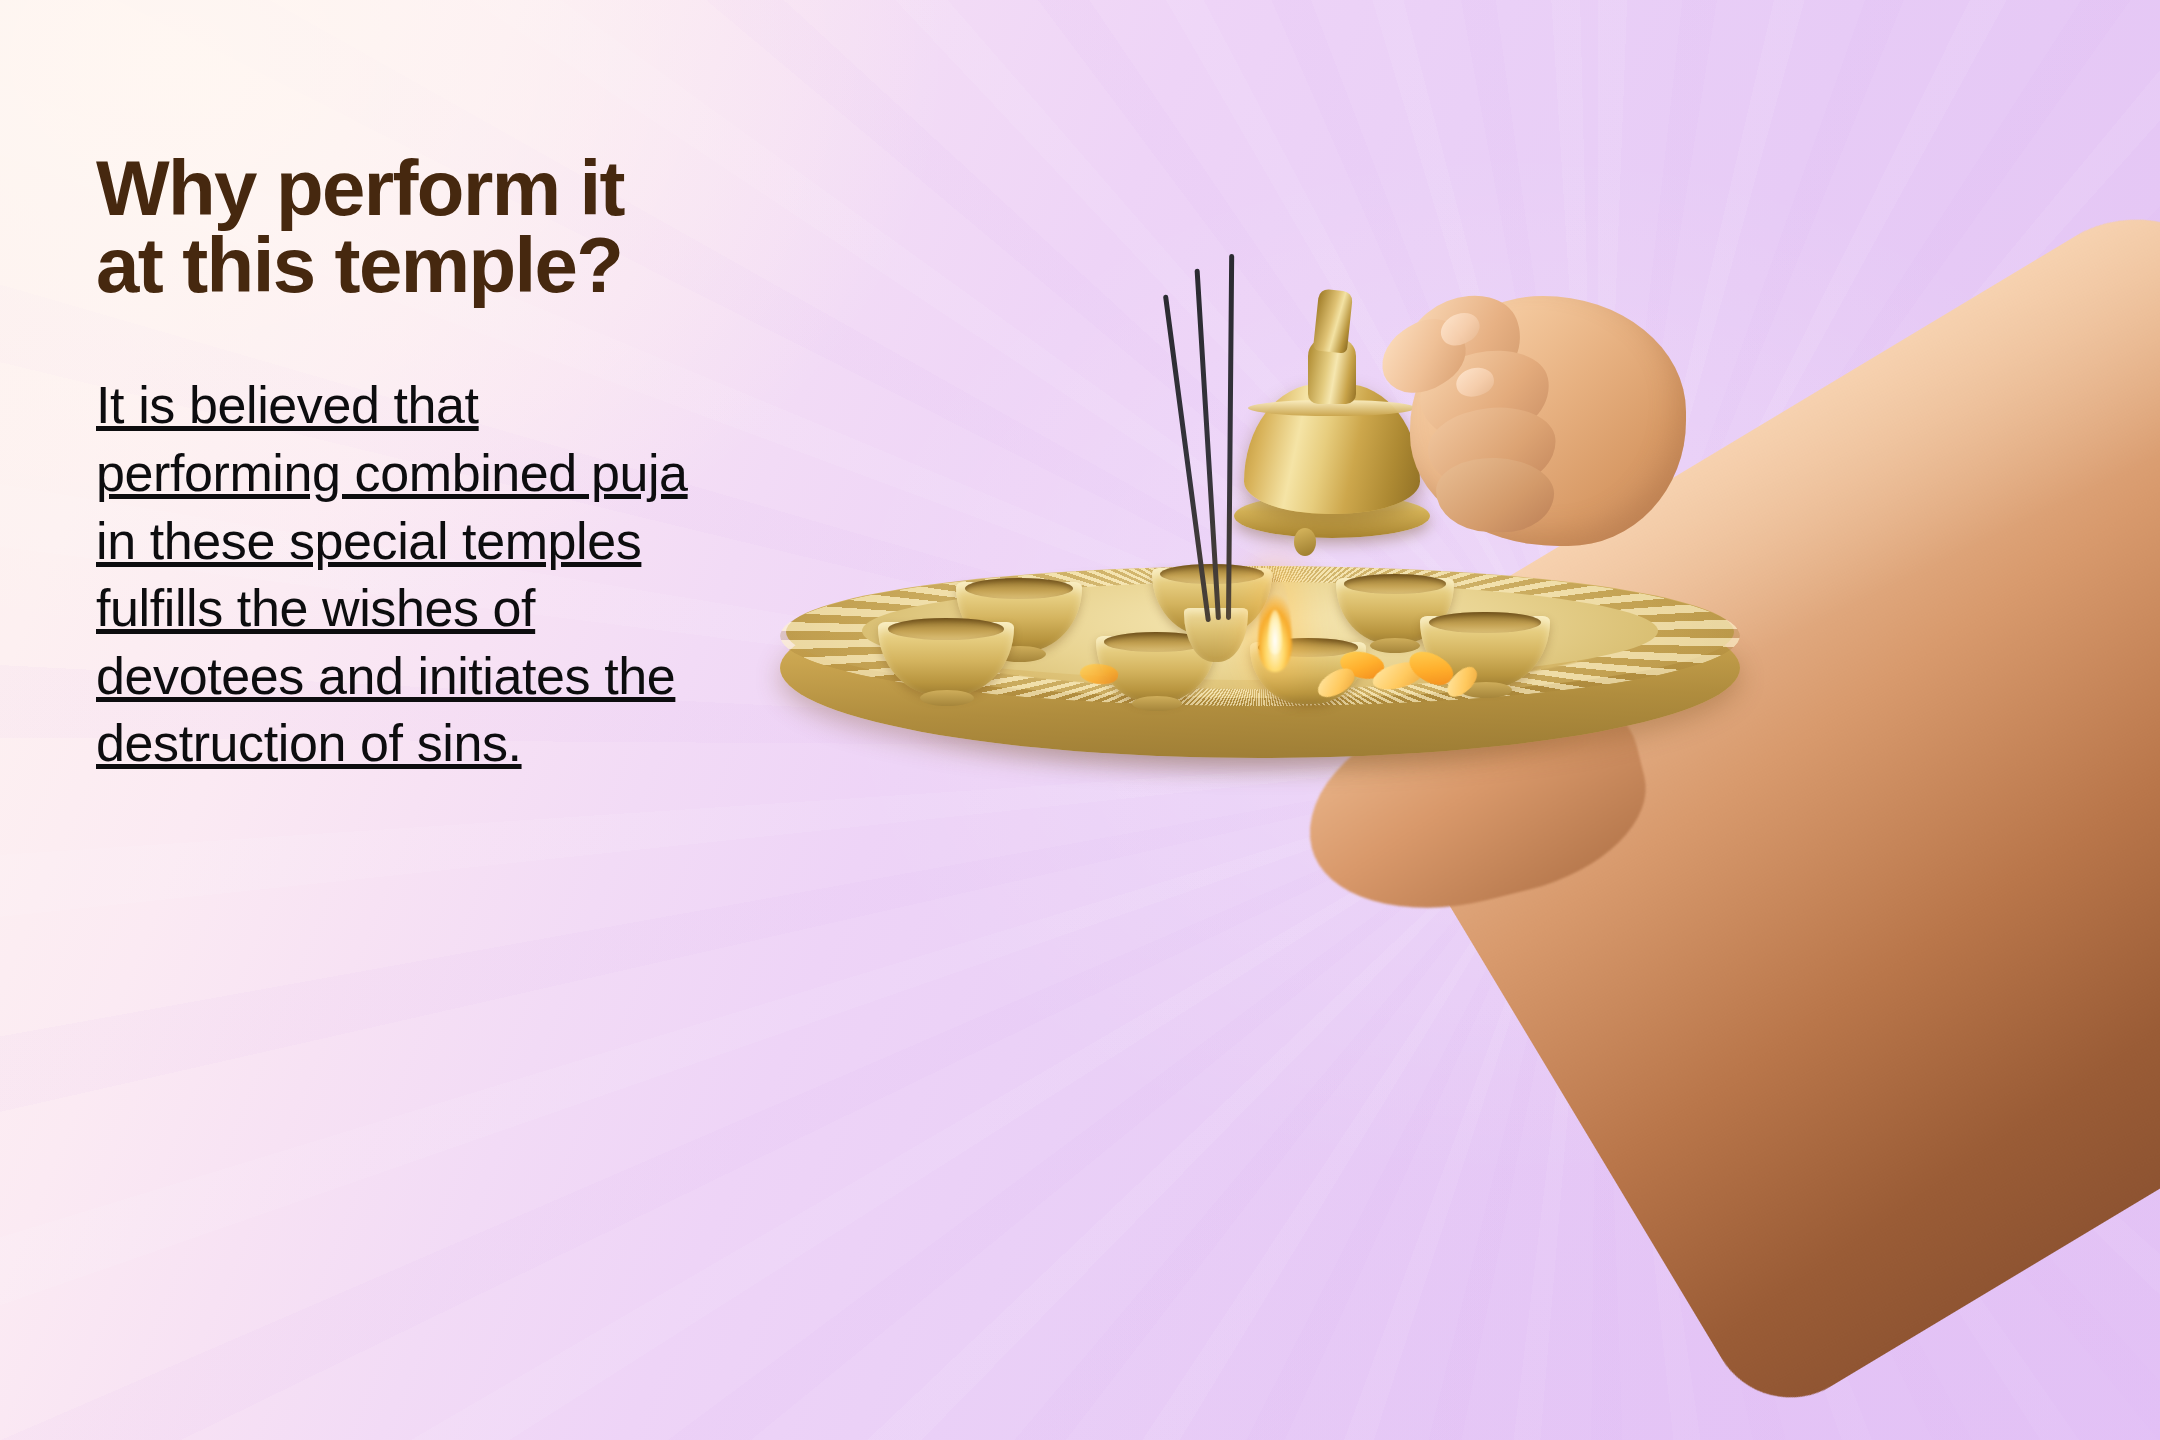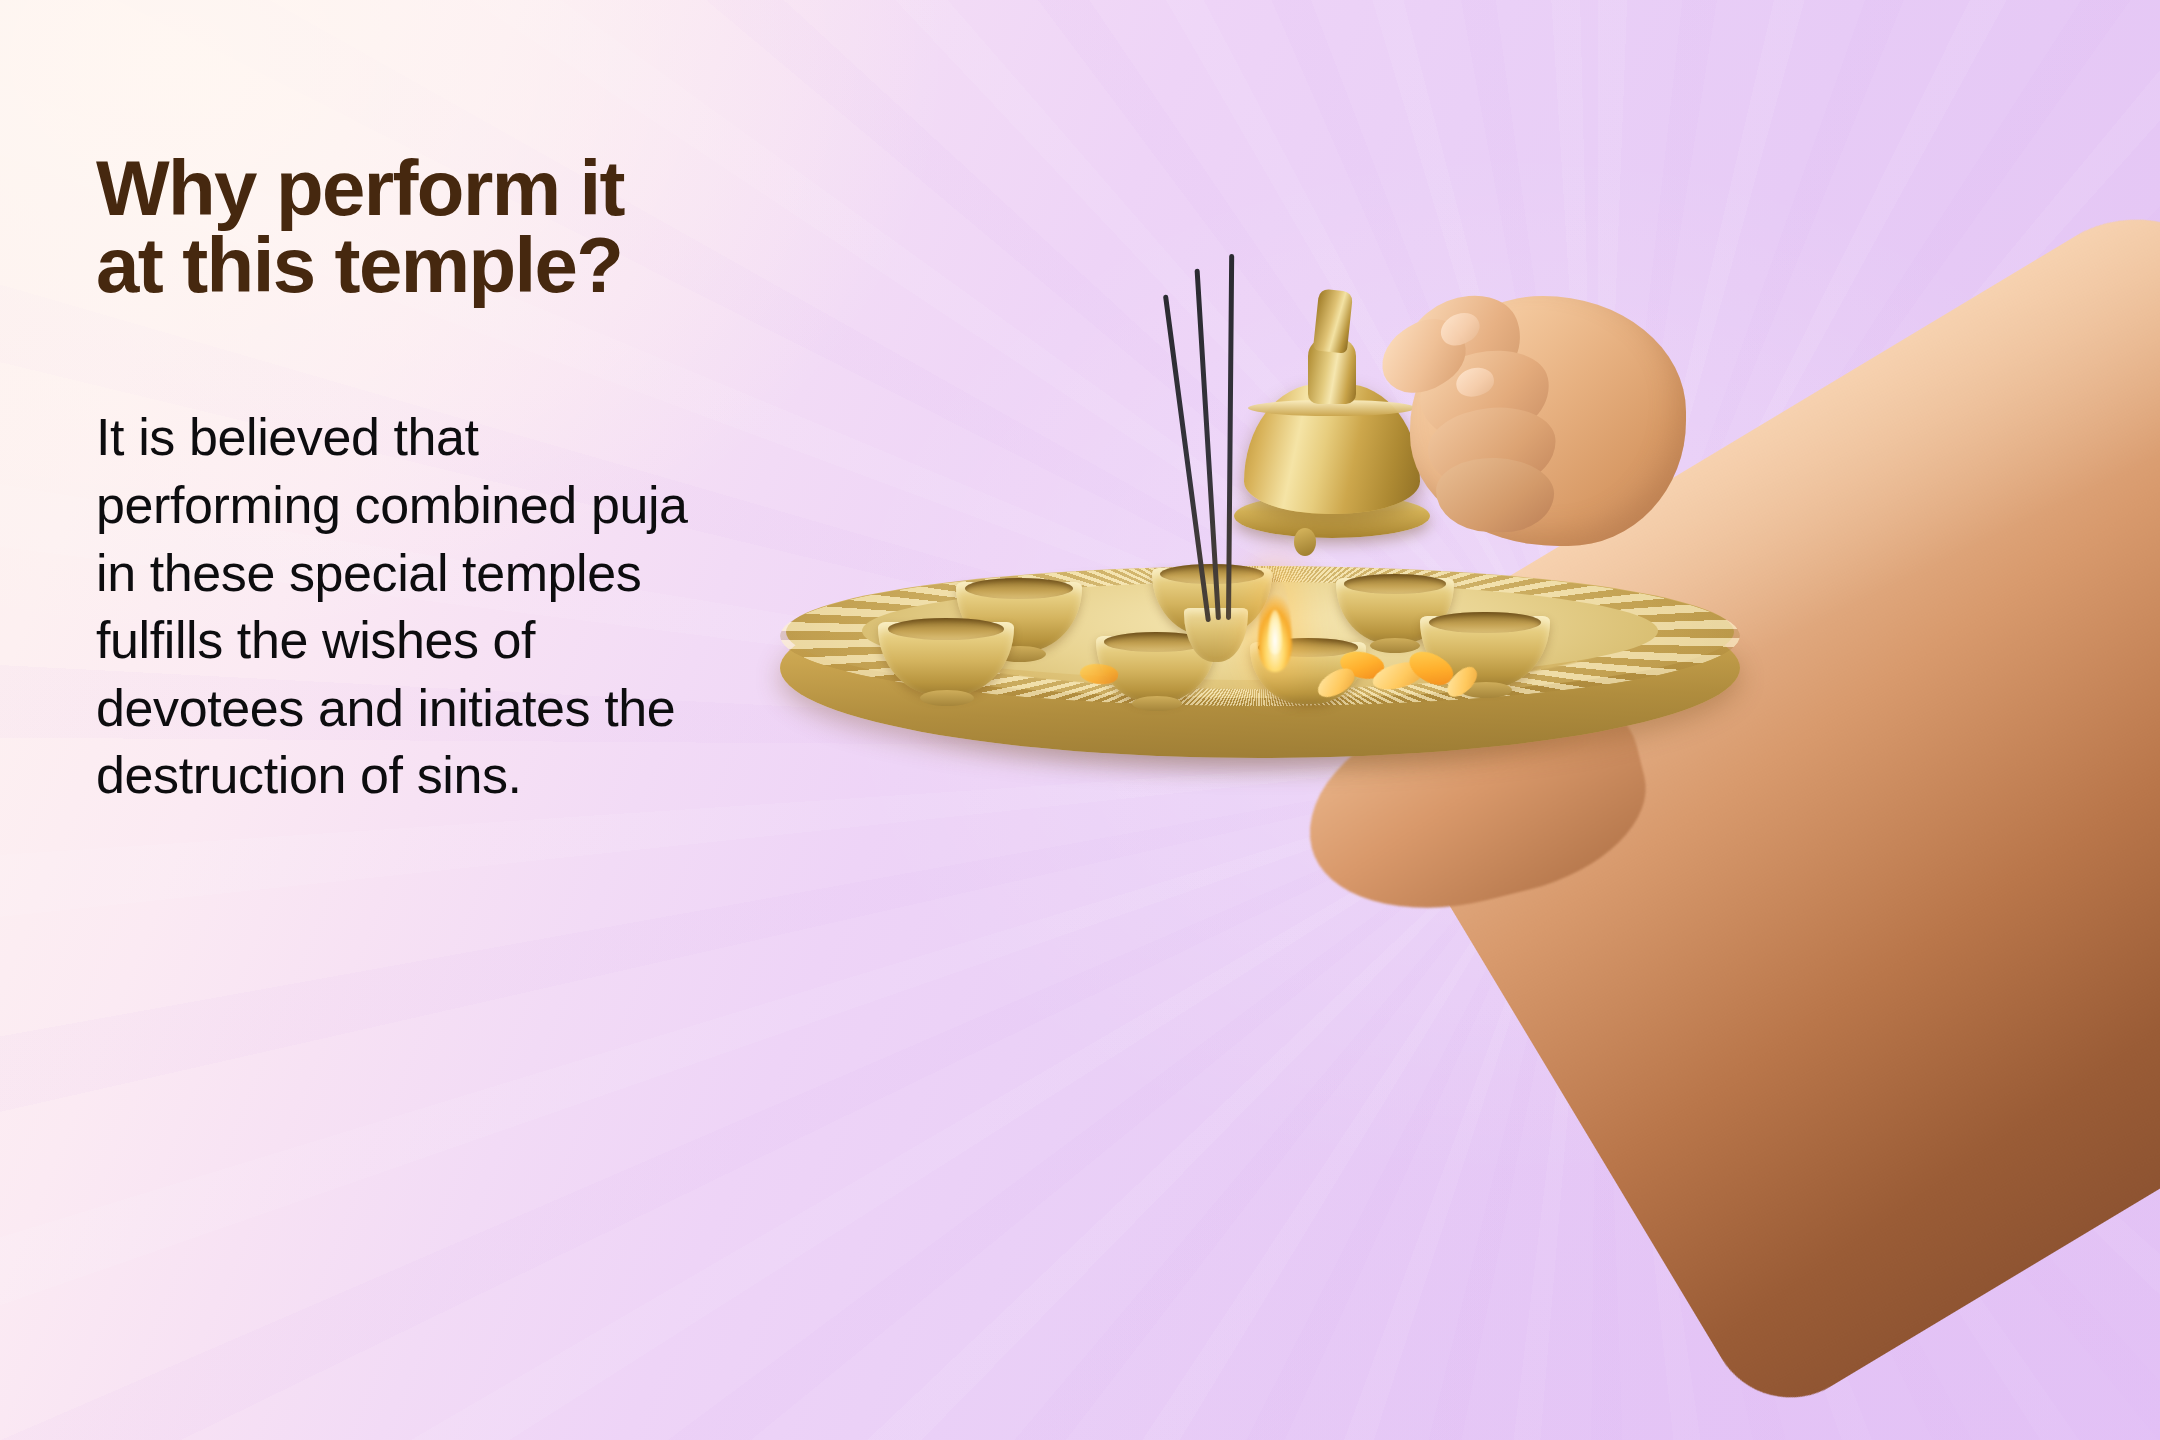--- a/index.html
+++ b/index.html
@@ -62,27 +62,28 @@
   }
   .headline{
     font-size:78px;
     line-height:0.99;
     font-weight:800;
     letter-spacing:-1.6px;
     color:#46280f;
     white-space:pre-line;
   }
   .body-copy{
-    margin-top:100px;
+    margin-top:68px;
     font-size:52px;
     line-height:1.30;
     font-weight:400;
     letter-spacing:-0.4px;
     color:#0d0d0f;
     max-width:640px;
+    text-decoration:underline;
   }
 
   
   .photo{
     position:absolute;
     left:760px; top:0;
     width:1400px; height:1440px;
   }
 
   

